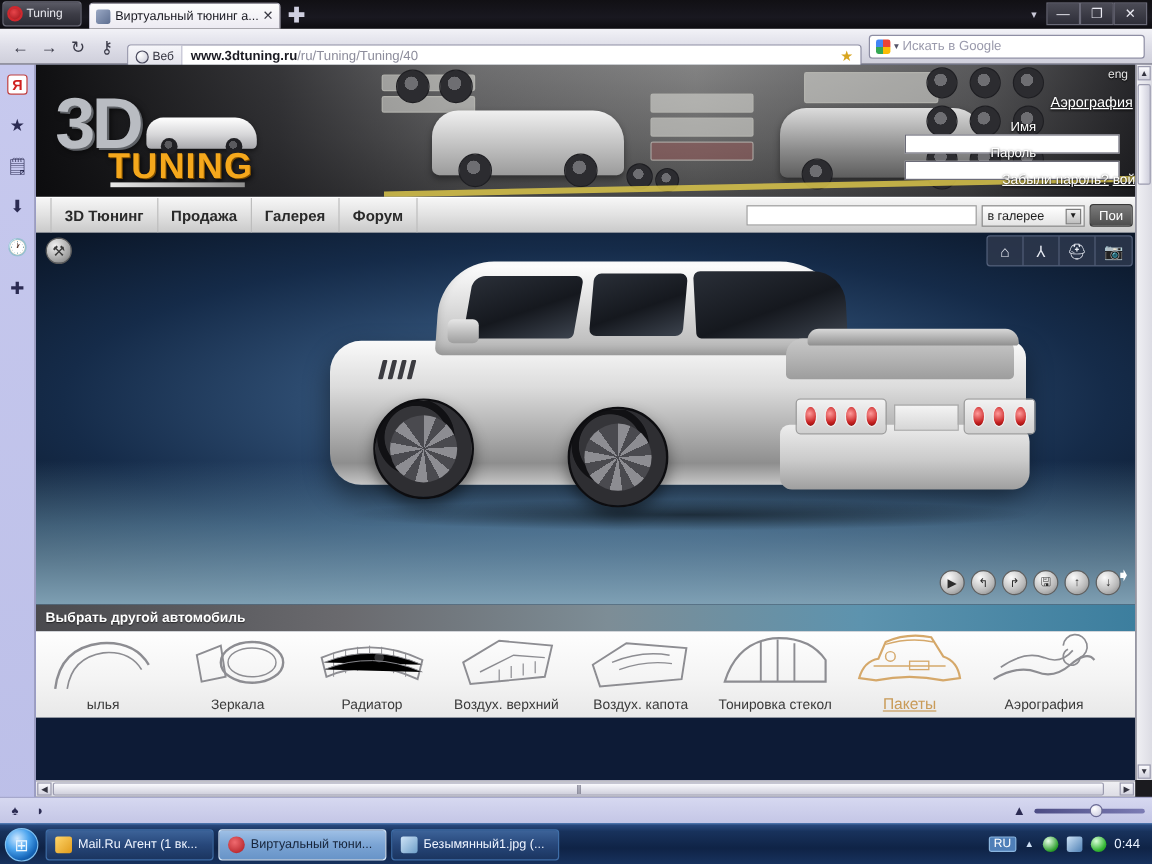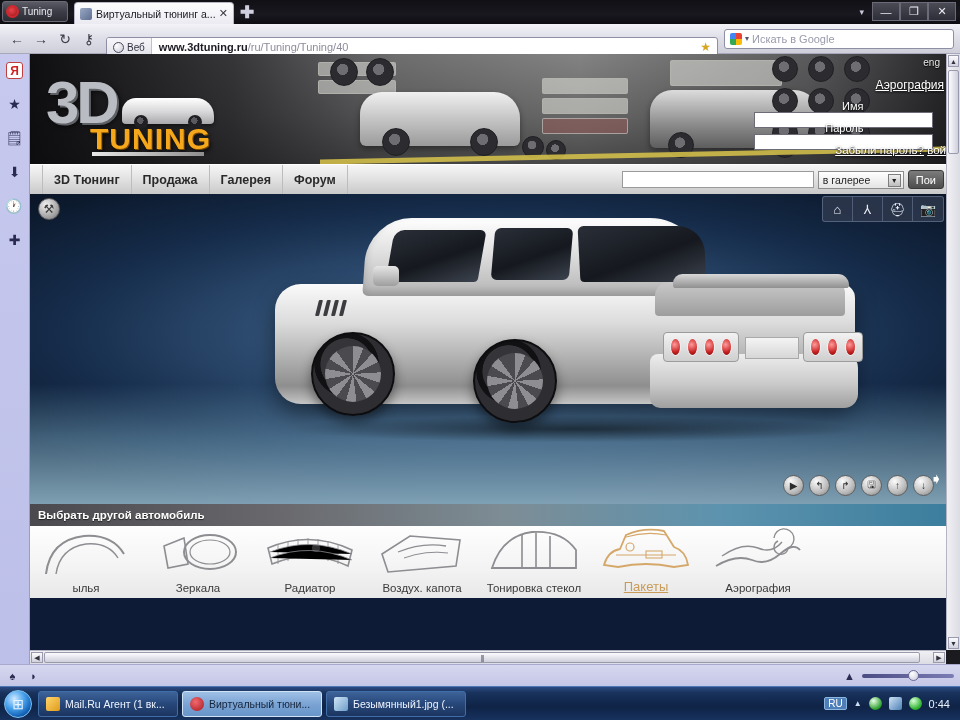--- a/index.html
+++ b/index.html
@@ -771,20 +771,32 @@
                 <g stroke="currentColor" stroke-width="0.8">
                   <path d="M14 20v20M24 17v20M34 15v20M44 14v20M54 15v20M64 17v20M74 20v20"></path>
                   <path d="M6 28 Q46 12 88 30M6 34 Q46 18 88 36"></path>
                 </g>
                 <circle cx="52" cy="24" r="4" fill="currentColor" opacity=".35"></circle>
               </svg>
           </span>
           <span class="part-label">Радиатор</span>
         </div>
 
+        <div class="part">
+          <span class="part-glyph">
+            <svg viewBox="0 0 92 58">
+                <path d="M10 28 L40 10 L84 14 L78 40 L16 46 Z" fill="none" stroke="currentColor" stroke-width="1.6"></path>
+                <path d="M24 36 L52 22 L78 24" fill="none" stroke="currentColor" stroke-width="1.2"></path>
+                <g stroke="currentColor" stroke-width="1">
+                  <path d="M40 34v10M50 31v10M60 29v10M70 27v10"></path>
+                </g>
+              </svg>
+          </span>
+          <span class="part-label">Воздух. верхний</span>
+        </div>
 
         <div class="part">
           <span class="part-glyph">
             <svg viewBox="0 0 92 58">
                 <path d="M6 30 L34 12 L84 16 L80 42 L12 48 Z" fill="none" stroke="currentColor" stroke-width="1.6"></path>
                 <path d="M22 28 Q46 18 70 22" fill="none" stroke="currentColor" stroke-width="1.3"></path>
                 <path d="M28 34 Q50 26 72 29" fill="none" stroke="currentColor" stroke-width="1"></path>
               </svg>
           </span>
           <span class="part-label">Воздух. капота</span>

